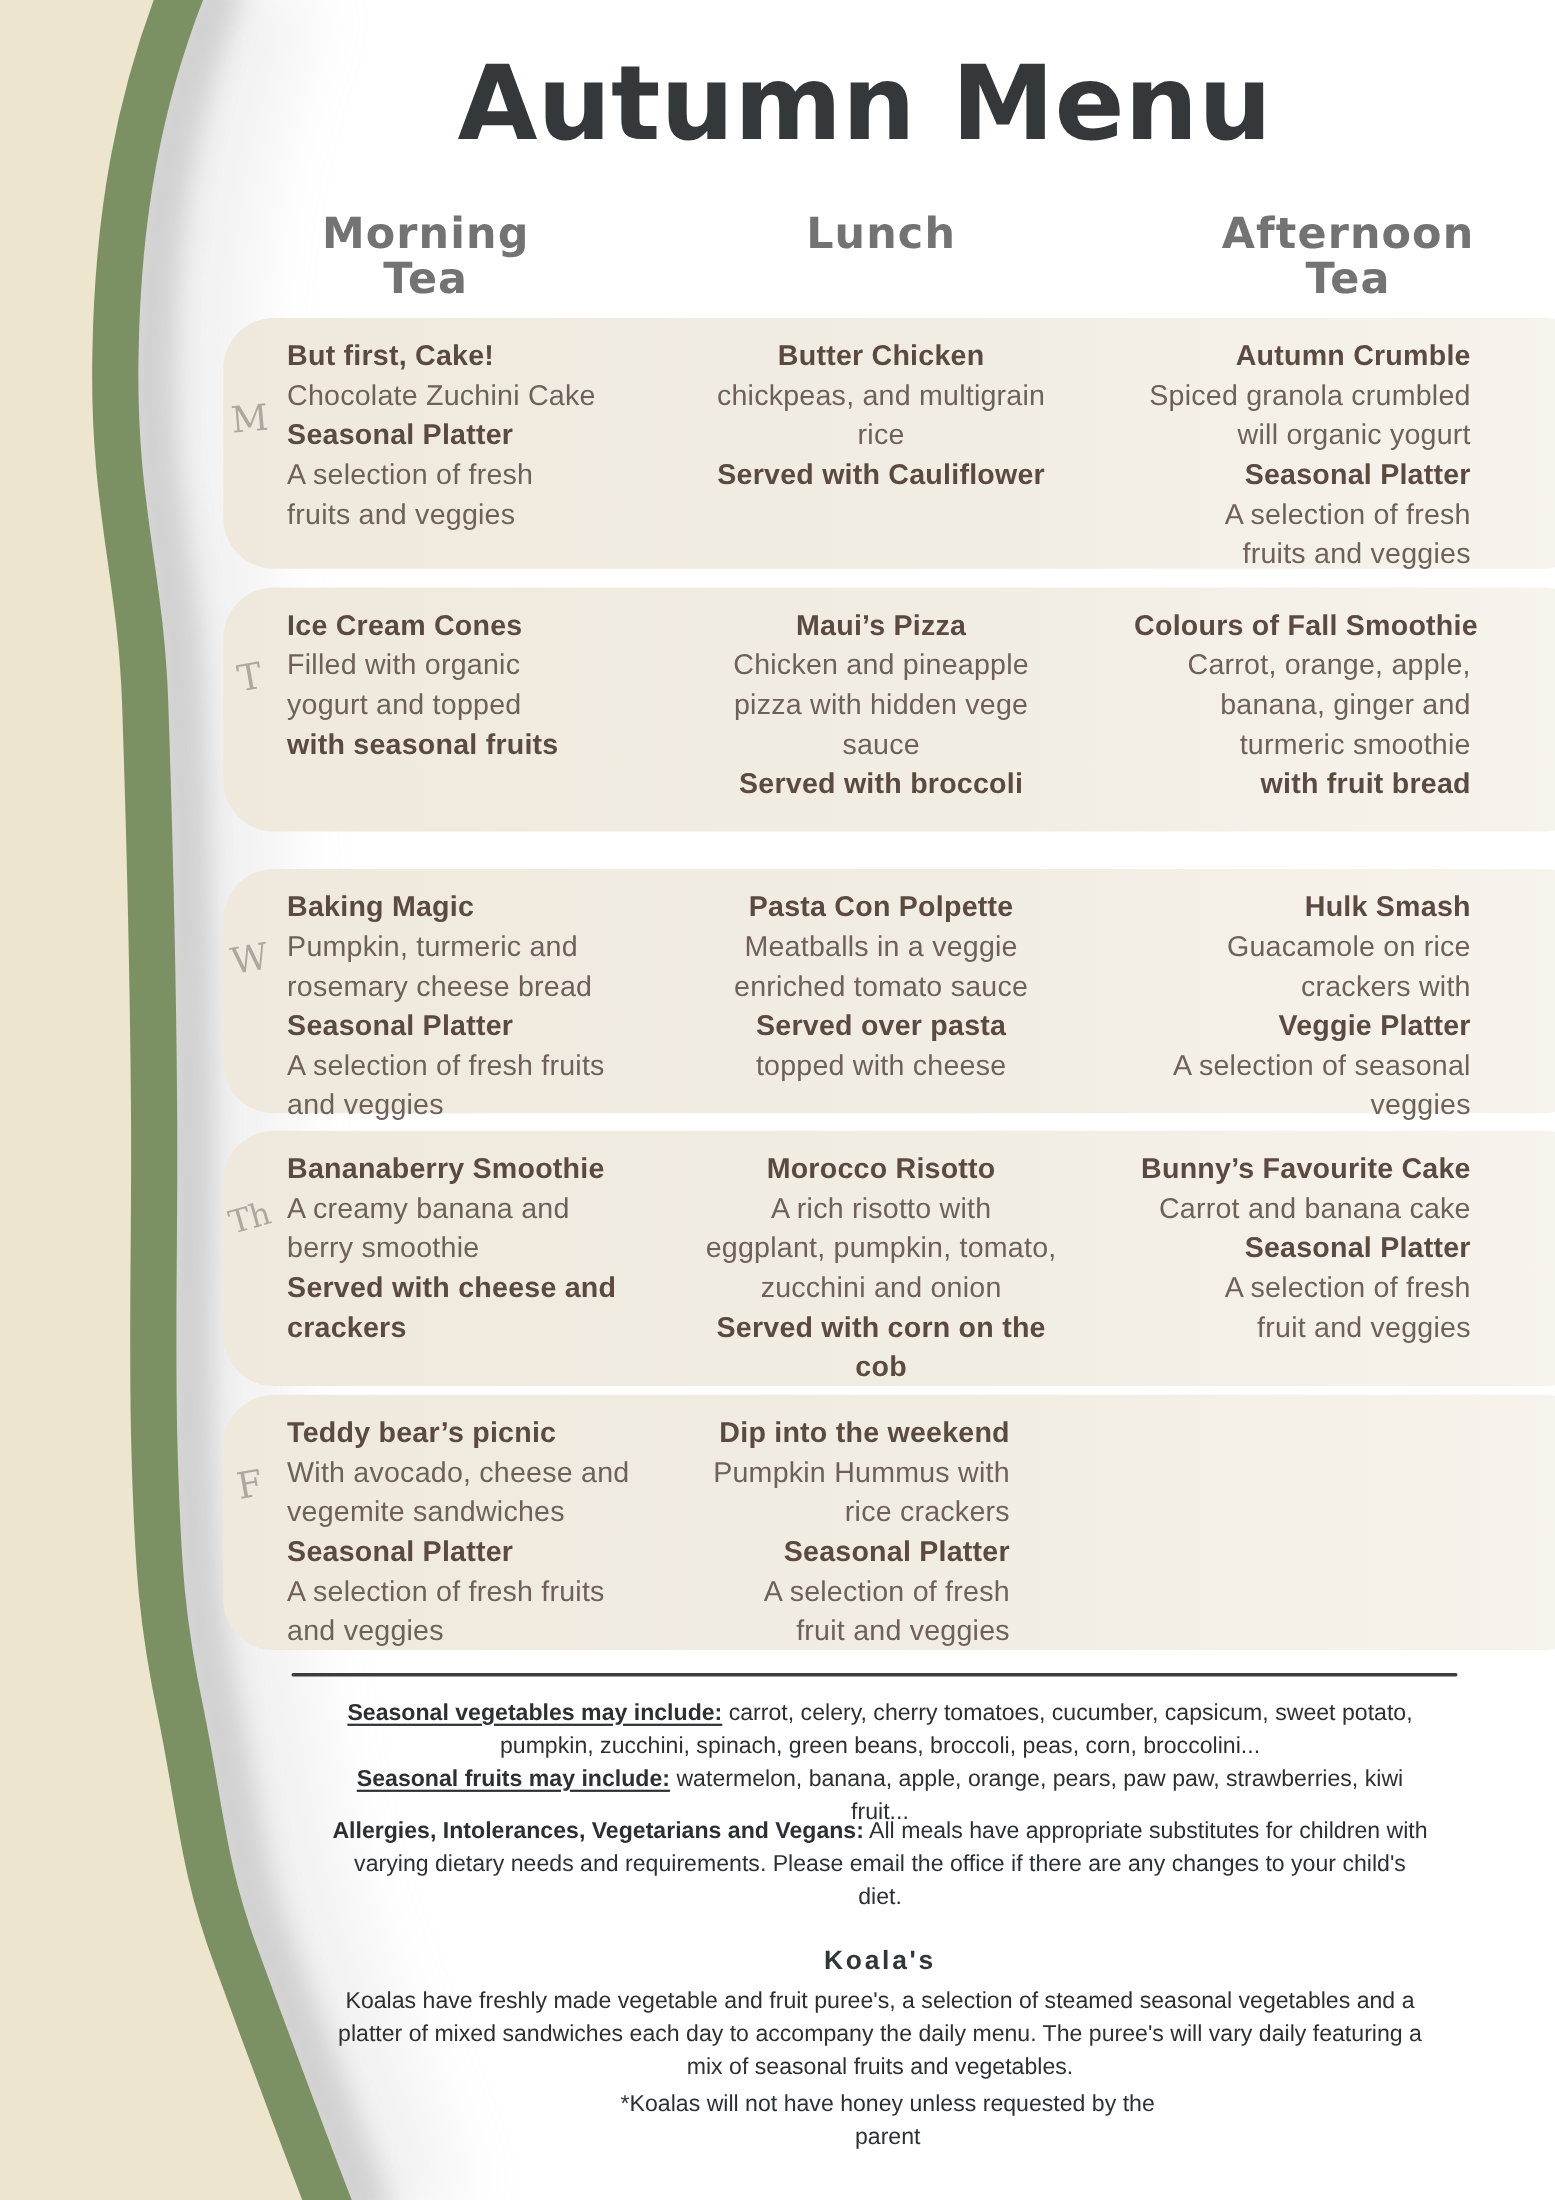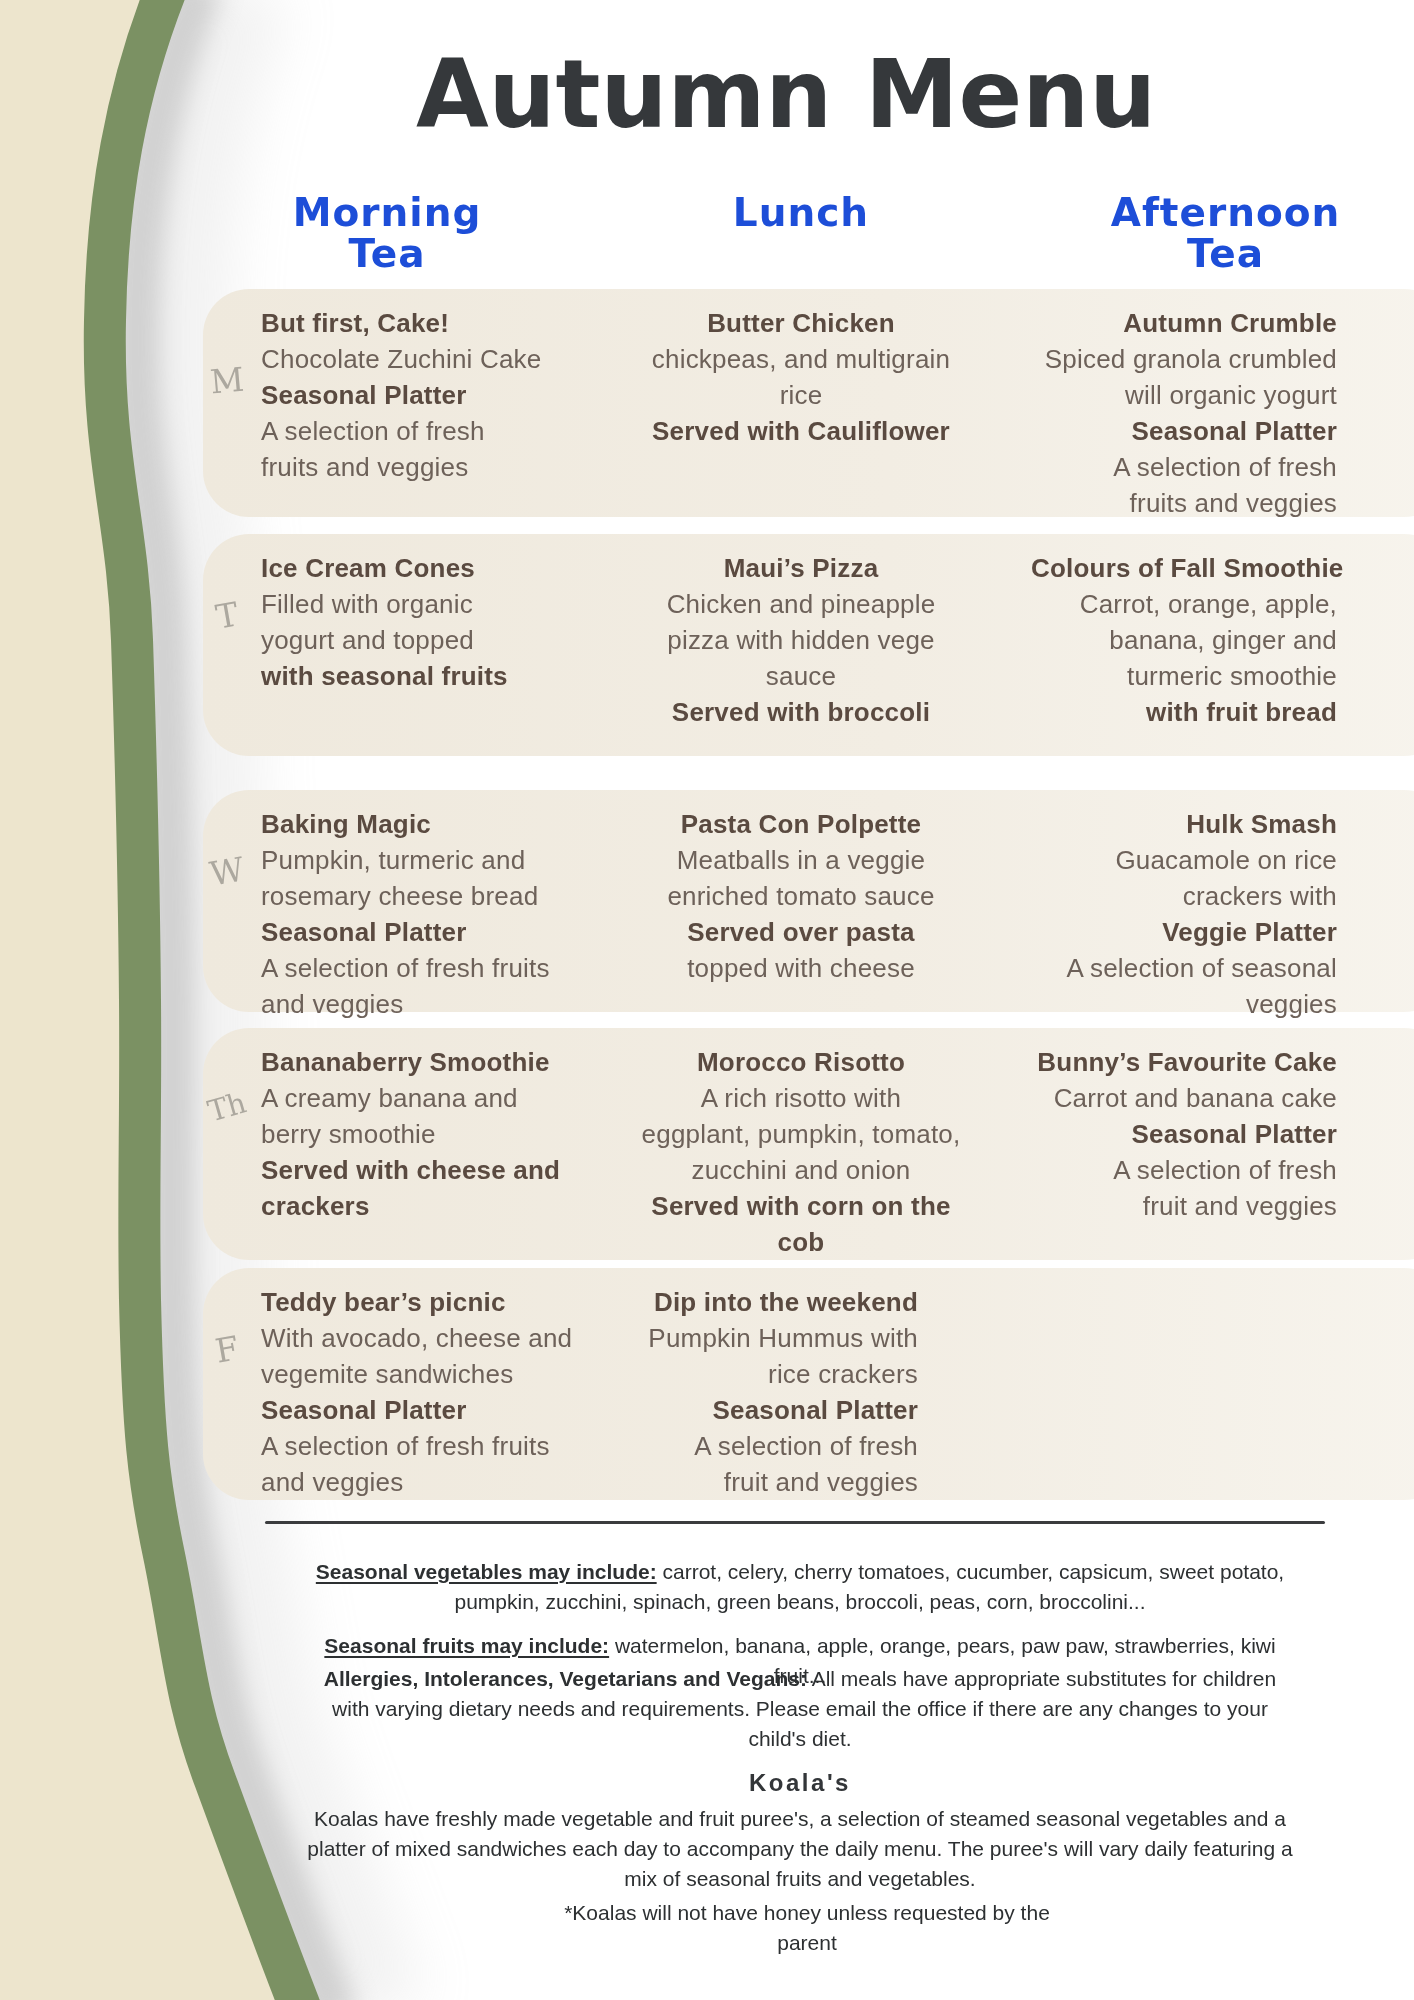--- a/index.html
+++ b/index.html
@@ -15,21 +15,21 @@
     text-align:center;font-family:"DejaVu Sans",sans-serif;font-weight:bold;
     font-size:94px;line-height:130px;color:#35383B;letter-spacing:0px;
   }
   
   .headers{
     position:absolute;top:192px;left:203px;width:1247px;
     display:grid;grid-template-columns:368px 460px 1fr;
   }
   .col-header{
     text-align:center;font-family:"DejaVu Sans",sans-serif;font-weight:bold;
-    font-size:39px;line-height:41px;color:#1d4ed8;letter-spacing:1px;white-space:pre-line;
+    font-size:39px;line-height:41px;color:#737373;letter-spacing:1px;white-space:pre-line;
   }
   .col-header.h3{padding-right:30px;}
   
   .row{
     position:absolute;left:203px;width:1247px;
     background:linear-gradient(90deg,#EFE9DD 0%,#F2EDE3 55%,#F7F4ED 100%);
     border-radius:46px;
     display:grid;grid-template-columns:368px 460px 1fr;
     padding-top:16px;box-sizing:border-box;
   }
@@ -63,21 +63,21 @@
   .f-seasonal{top:1543px;left:207px;width:1000px;left:300px;}
   .f-allergies{top:1650px;left:300px;width:1000px;}
   .f-koalas-title{
     top:1768px;left:225px;width:1150px;font-weight:bold;font-size:24px;
     letter-spacing:2.5px;color:#333639;
   }
   .f-koalas{top:1804px;left:295px;width:1010px;}
   .f-note{top:1898px;left:562px;width:490px;}
   .f-label-u{font-weight:bold;text-decoration:underline;text-decoration-thickness:2px;text-underline-offset:3px;}
   .f-label-b{font-weight:bold;}
-  .f-seasonal p,.f-allergies p{margin:14px;}
+  .f-seasonal p,.f-allergies p{margin:0;}
 </style>
 </head>
 <body>
 
 <div class="page">
 
   <svg class="side-svg" width="560" height="2000" viewBox="0 0 560 2000" aria-hidden="true">
     <defs>
       <filter id="blurWide" x="-50%" y="-10%" width="300%" height="120%">
         <feGaussianBlur stdDeviation="28"></feGaussianBlur>

